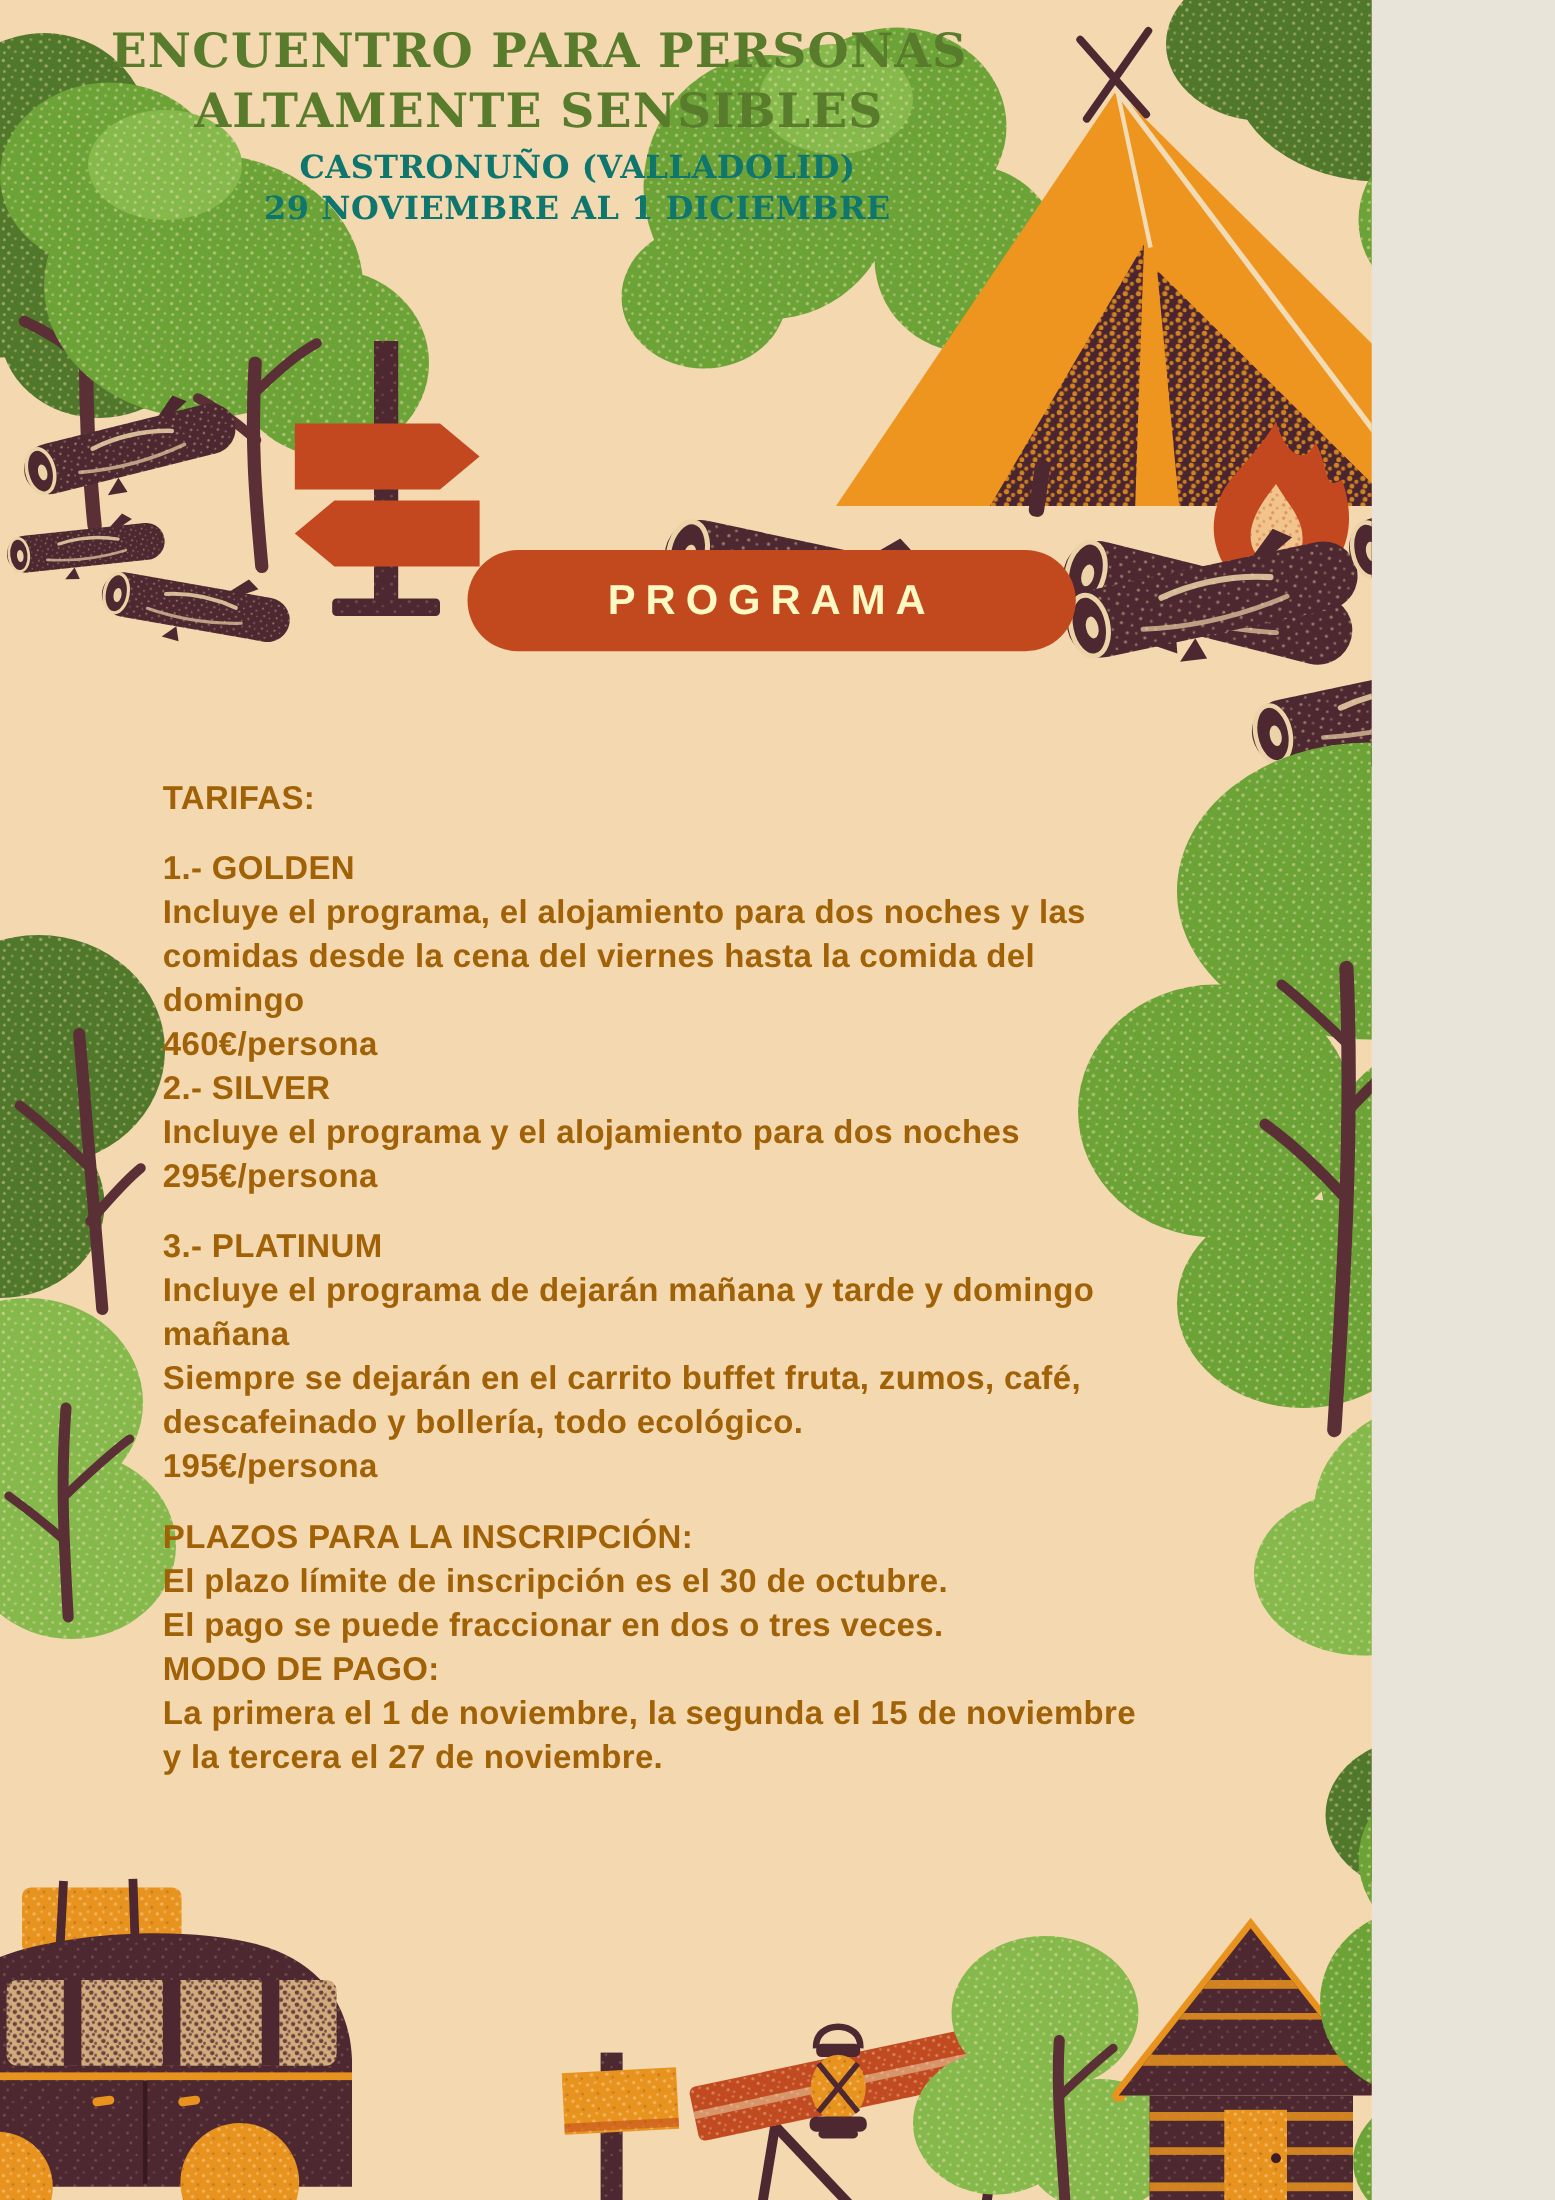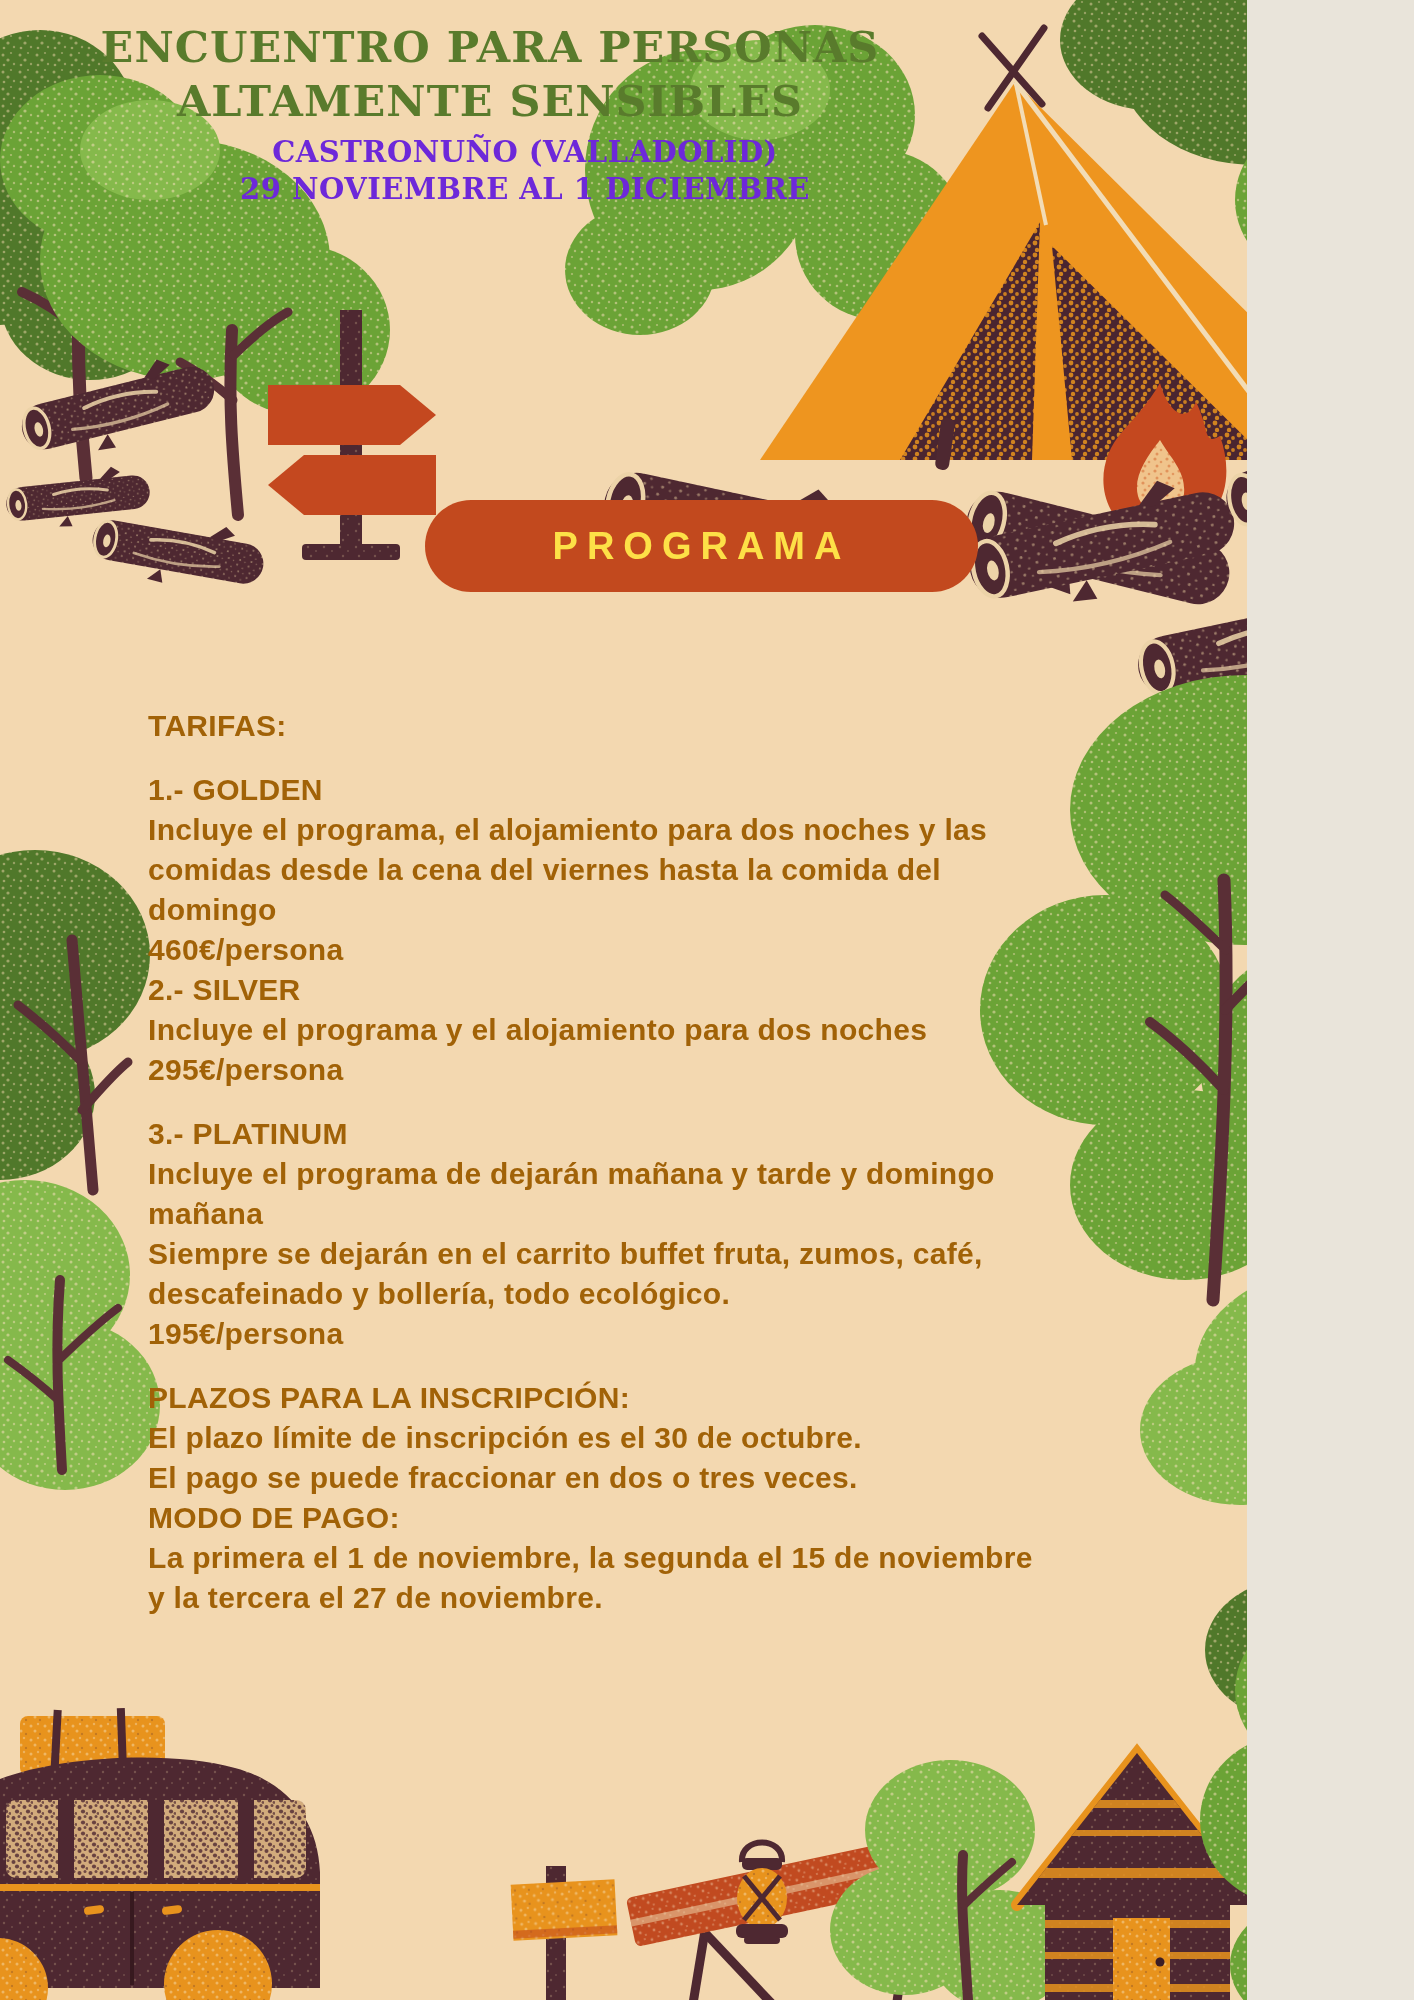--- a/index.html
+++ b/index.html
@@ -13,27 +13,27 @@
   #art{position:absolute;left:0;top:0;width:1414px;height:2000px;z-index:1;}
   .textlayer{position:absolute;z-index:2;}
   #title-block{
     left:60px;top:20px;width:860px;text-align:center;
     font-family:"DejaVu Serif", serif;font-weight:bold;
     color:#597b2c;font-size:43px;line-height:54px;letter-spacing:1px;
   }
   #subtitle-block{
     left:95px;top:134px;width:860px;text-align:center;
     font-family:"DejaVu Serif", serif;font-weight:bold;
-    color:#6d28d9;font-size:29px;line-height:37px;letter-spacing:0.5px;
+    color:#0f766e;font-size:29px;line-height:37px;letter-spacing:0.5px;
   }
   #program-btn{
     position:absolute;left:425px;top:500px;width:553px;height:92px;z-index:2;
     background:#c2491e;border-radius:46px;border:none;
     display:flex;align-items:center;justify-content:center;
-    color:#fde047;font-family:"Liberation Sans",sans-serif;
+    color:#fef9c3;font-family:"Liberation Sans",sans-serif;
     font-weight:bold;font-size:38px;letter-spacing:9px;cursor:pointer;
   }
   #copy{
     left:148px;top:706px;width:900px;
     color:#a16207;font-size:30px;line-height:40px;font-weight:bold;letter-spacing:0.3px;
   }
   #copy .line{height:40px;white-space:nowrap;}
   .gap52{margin-top:24px;} .gap48{} .gap44{margin-top:24px;}
 </style>
 </head>

